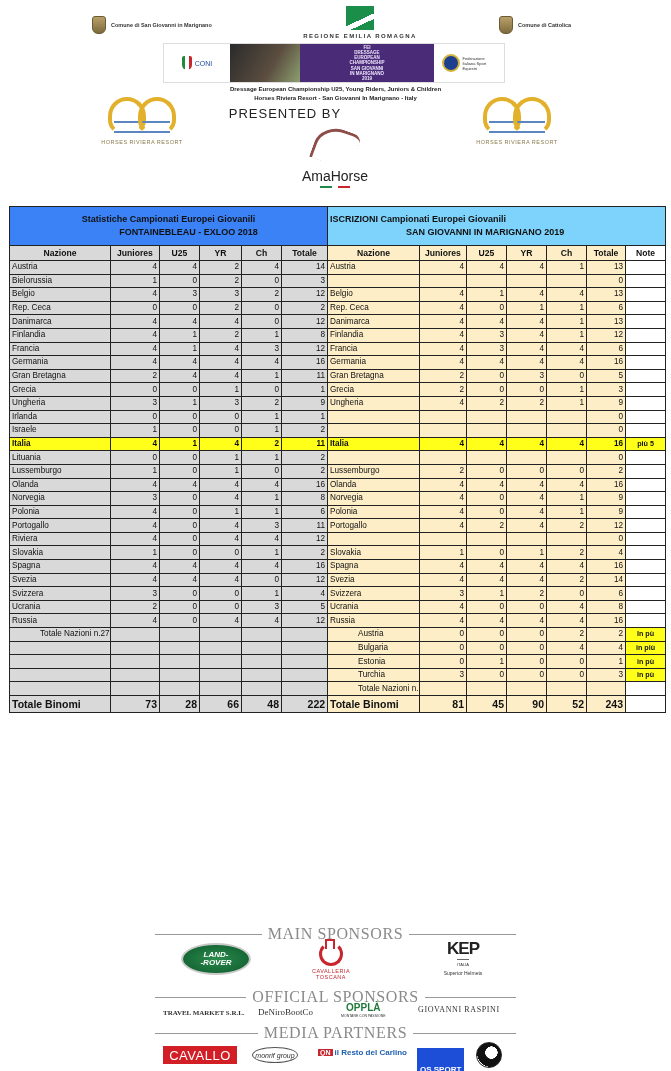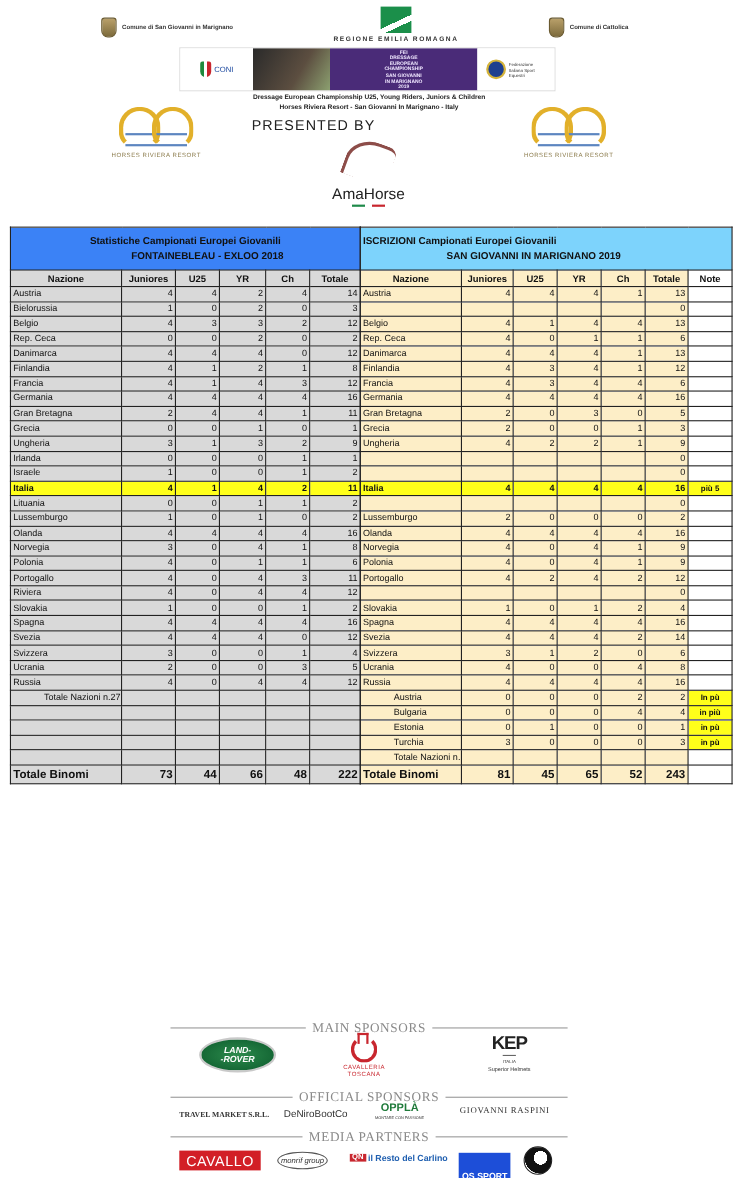--- a/index.html
+++ b/index.html
@@ -52,33 +52,33 @@
 
   #tr { left:327px; top:206px; width:338px; }
   #tr td { background:#fdeec7; }
   #tr td.title { background:#7dd3fc; text-align:left; }
   #tr td.note { background:#ffffff; text-align:center; font-weight:bold; }
   #tr td.note.y { background:#ffff1a; font-size:7.2px; }
   #tr tr.tot td.note { background:#fff; }
 
   
   .sp { position:absolute; left:155px; width:361px; }
-  .sp-line { position:absolute; height:12px; display:flex; align-items:center; gap:6px; font-family:"Liberation Serif", serif; font-size:12px; letter-spacing:0.6px; color:#8a8a8a; }
+  .sp-line { position:absolute; height:12px; display:flex; align-items:center; gap:6px; font-family:"Liberation Serif", serif; font-size:16px; letter-spacing:0.6px; color:#8a8a8a; }
   .sp-line::before, .sp-line::after { content:""; flex:1; height:1px; background:#999; }
   .logo { position:absolute; display:flex; align-items:center; justify-content:center; }
   .landrover { width:66px; height:28px; border-radius:50%; background:radial-gradient(#2c8a4c,#0c5a2c); border:2px solid #c9c9c9; color:#fff; font-weight:bold; font-style:italic; font-size:8px; line-height:8px; text-align:center; flex-direction:column; }
   .cav { flex-direction:column; color:#c8262e; font-size:5.5px; letter-spacing:0.5px; text-align:center; line-height:6px; }
   .cav .ring { width:18px; height:18px; border:3px solid #c8262e; border-top-color:transparent; border-radius:50%; margin-bottom:2px; position:relative; }
   .cav .ring::before { content:""; position:absolute; left:3px; top:-6px; width:6px; height:8px; border:2px solid #c8262e; border-bottom:none; }
   .kep { flex-direction:column; text-align:center; }
   .kep .k { font-weight:bold; font-size:17px; letter-spacing:-1px; color:#222; line-height:17px; }
   .kep .s { font-size:4px; color:#333; border-top:1px solid #666; padding-top:2px; margin-top:2px; }
   .kep .s2 { font-size:5px; color:#333; margin-top:3px; }
   .tm { font-family:"Liberation Serif", serif; font-weight:bold; font-size:7px; color:#333; }
-  .dn { font-family:Liberation Sans, sans-serif; font-size:9px; color:#333; }
+  .dn { font-family:Liberation Serif, serif; font-size:9px; color:#333; }
   .oppla { font-weight:bold; font-size:10px; color:#1f7a3a; flex-direction:column; line-height:9px; }
   .oppla small { font-size:3.5px; color:#333; font-weight:normal; }
   .gr { font-family:"Liberation Serif", serif; font-size:8px; letter-spacing:0.6px; color:#333; }
   .cavallo { background:#d21f26; color:#fff; font-size:13px; width:74px; height:18px; letter-spacing:0.5px; }
   .monrif { width:44px; height:14px; border:1px solid #555; border-radius:50%; font-style:italic; font-size:7px; color:#333; }
   .resto { font-size:8px; color:#1f5fb0; font-weight:bold; }
   .resto .qn { background:#c8262e; color:#fff; font-size:7px; padding:0 2px; margin-right:2px; }
   .qsport { background:#1d4ed8; color:#fff; font-weight:bold; font-size:8px; padding:17px 3px; }
   .round { width:24px; height:24px; border-radius:50%; border:1px solid #222; background:radial-gradient(circle at 60% 40%,#fff 0 30%,#111 31% 70%,#fff 71%); }
 </style>
@@ -420,21 +420,21 @@
         <td></td>
         <td class="num"></td>
         <td class="num"></td>
         <td class="num"></td>
         <td class="num"></td>
         <td class="num"></td>
       </tr>
       <tr class="tot">
         <td class="">Totale Binomi</td>
         <td class="num">73</td>
-        <td class="num">44</td>
+        <td class="num">28</td>
         <td class="num">66</td>
         <td class="num">48</td>
         <td class="num">222</td>
       </tr>
     </tbody>
 </table>
 
 <table class="t" id="tr">
   <colgroup>
     <col style="width:92px">
@@ -746,21 +746,21 @@
         <td class="num"></td>
         <td class="num"></td>
         <td class="num"></td>
         <td class="num"></td>
         <td class="note"></td>
       </tr>
       <tr class="tot">
         <td class="">Totale Binomi</td>
         <td class="num">81</td>
         <td class="num">45</td>
-        <td class="num">65</td>
+        <td class="num">90</td>
         <td class="num">52</td>
         <td class="num">243</td>
         <td class="note"></td>
       </tr>
     </tbody>
 </table>
 
 <div class="sp" style="top:926px;height:145px;">
   <div class="sp-line" style="left:0;top:2px;width:361px;">
       <span>MAIN SPONSORS</span>

